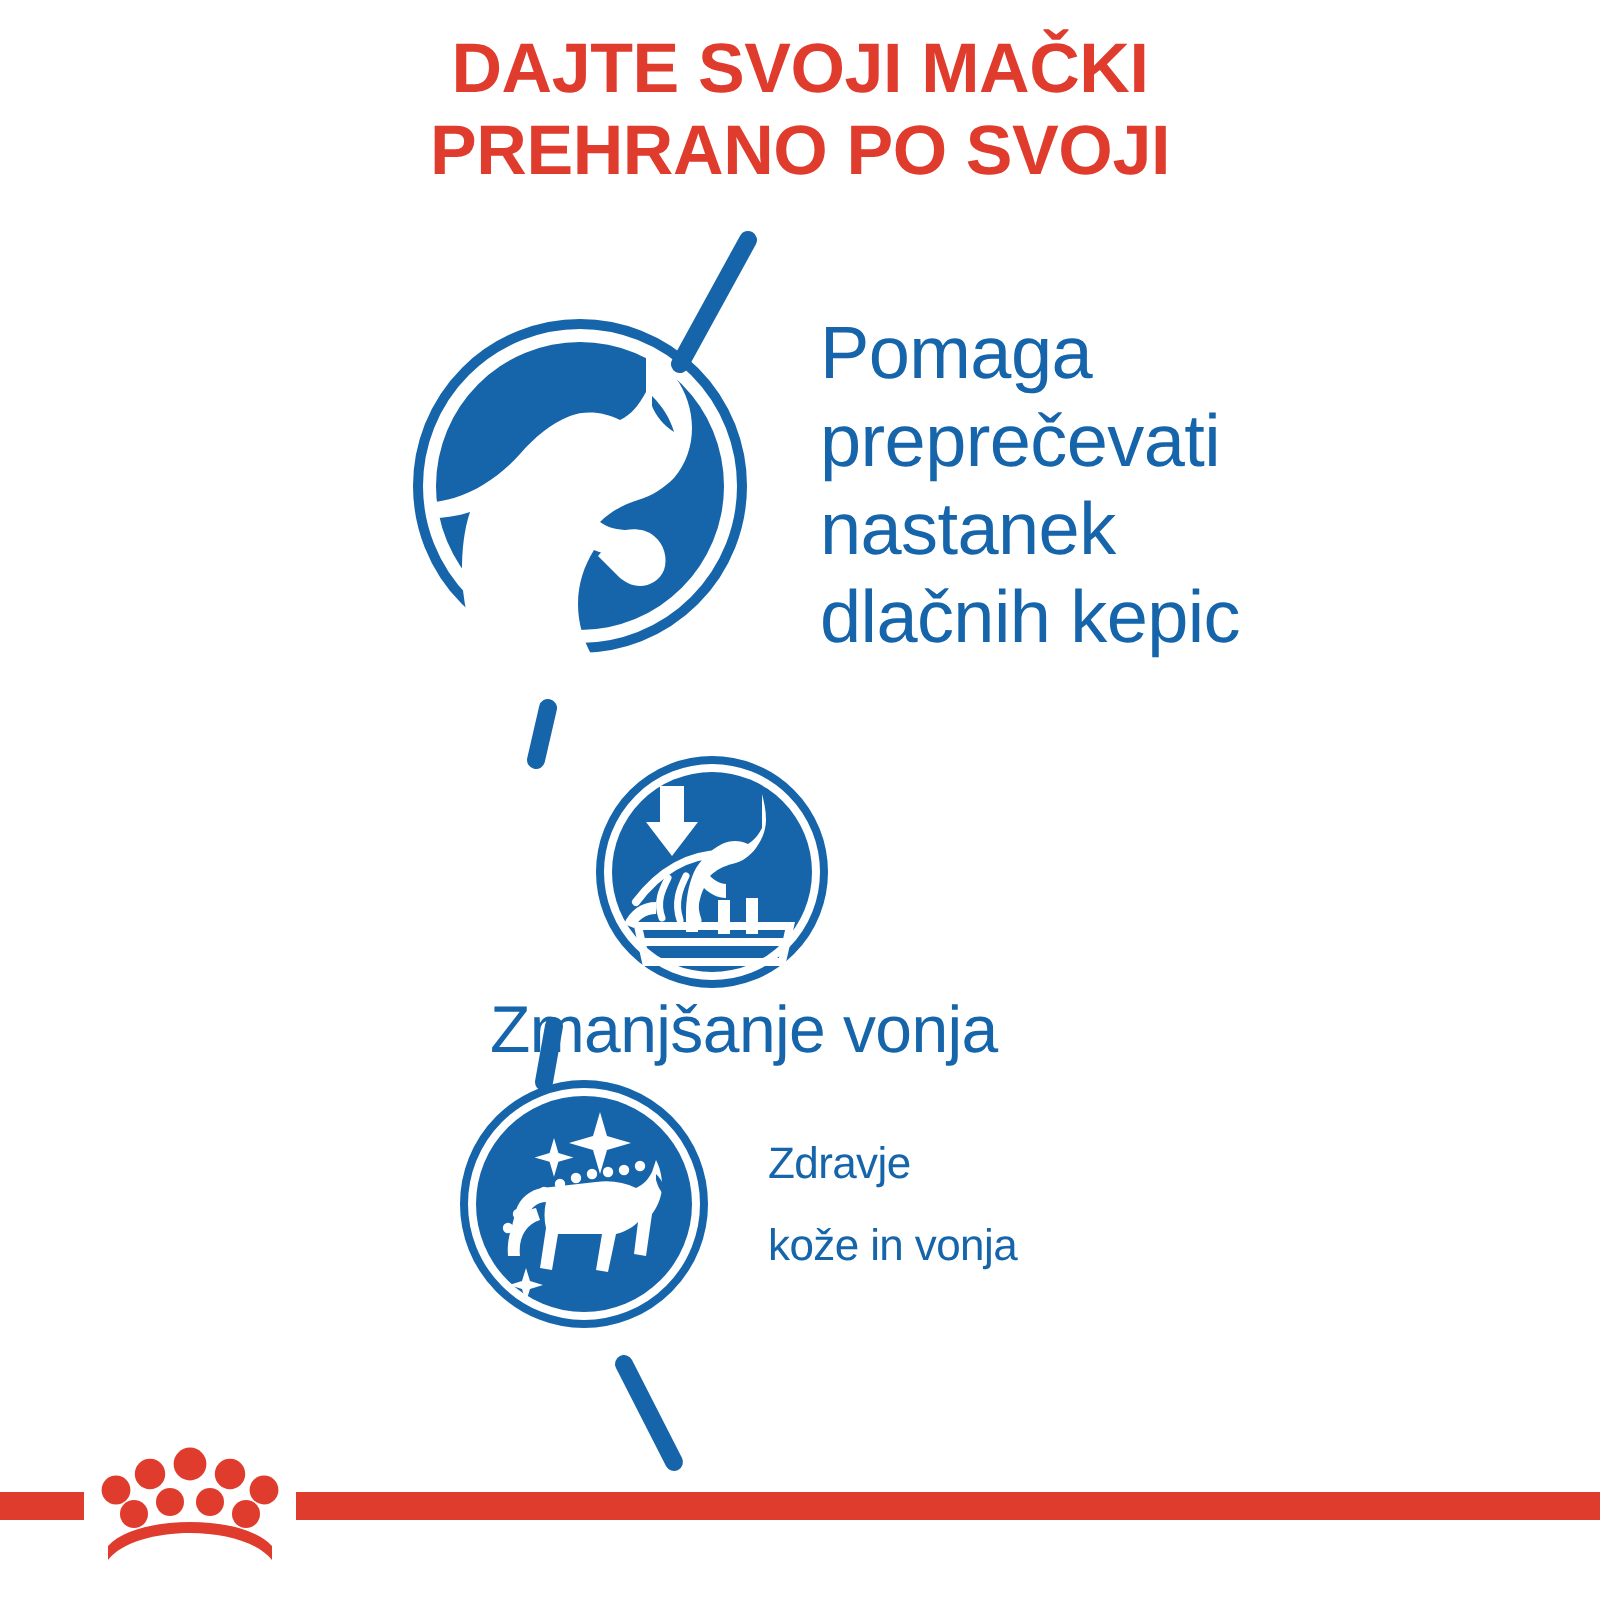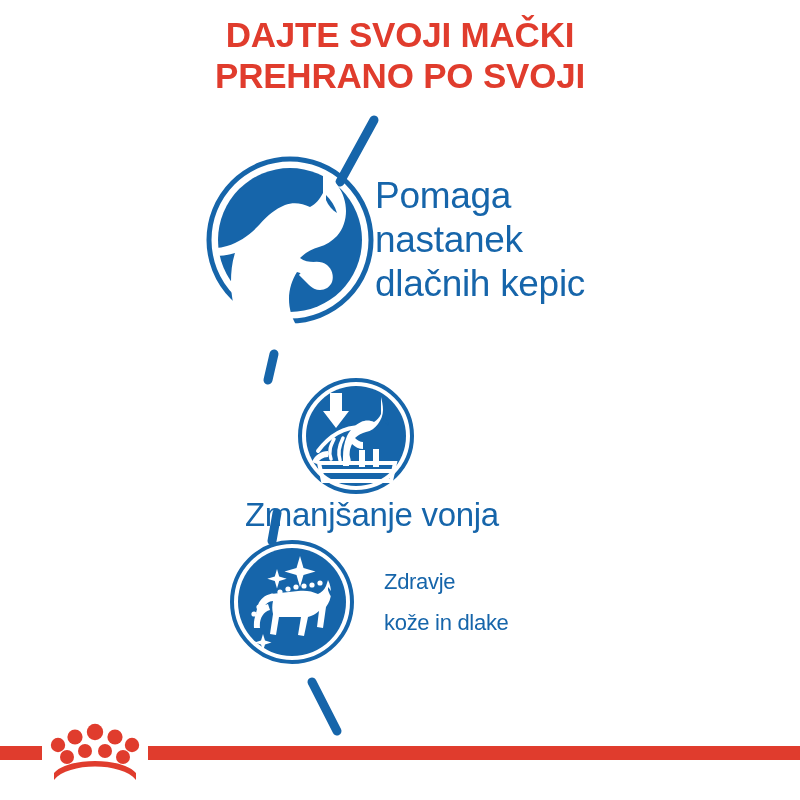--- a/index.html
+++ b/index.html
@@ -58,20 +58,21 @@
     font-weight: normal;
     letter-spacing: -0.3px;
   }
   .benefit-text .bt-line {
     display: block;
     white-space: nowrap;
   }
 
   #benefit-0 { top: 155px; left: 205px; }
   #benefit-0 .benefit-text {
+    margin-left: 35px;
     font-size: 37px;
     line-height: 44px;
   }
 
   #benefit-1 { top: 377px; left: 213px; flex-direction: column; }
   #benefit-1 .benefit-text {
     margin-left: 32px;
     font-size: 33px;
     line-height: 40px;
   }
@@ -163,20 +164,21 @@
         <circle cx="55" cy="105" r="9" fill="#ffffff"></circle>
       </g>
 
       <g fill="#ffffff" stroke="none">
         <path d="M41 150 l-10 -6 l16 -6 l2 10 z"></path>
       </g>
       <line x1="58" y1="128" x2="38" y2="147" stroke="#ffffff" stroke-width="4" stroke-linecap="round"></line>
     </svg>
     <div class="benefit-text">
       <span class="bt-line">Pomaga</span>
+      <span class="bt-line">preprečevati</span>
       <span class="bt-line">nastanek</span>
       <span class="bt-line">dlačnih kepic</span>
     </div>
   </div>
 
   <div class="benefit" id="benefit-1">
     <svg class="benefit-icon" width="118" height="118" viewBox="0 0 118 118">
       <circle cx="59" cy="59" r="56" fill="none" stroke="#1665aa" stroke-width="4"></circle>
       <circle cx="59" cy="59" r="50" fill="#1665aa"></circle>
       <g fill="#ffffff">
@@ -241,21 +243,21 @@
       </g>
 
       <g fill="#ffffff">
         <path d="M72 18 l3.5 12 l12 3.5 l-12 3.5 l-3.5 12 l-3.5 -12 l-12 -3.5 l12 -3.5 z"></path>
         <path d="M49 31 l2.2 7.5 l7.5 2.2 l-7.5 2.2 l-2.2 7.5 l-2.2 -7.5 l-7.5 -2.2 l7.5 -2.2 z"></path>
         <path d="M35 96 l2 6.5 l6.5 2 l-6.5 2 l-2 6.5 l-2 -6.5 l-6.5 -2 l6.5 -2 z"></path>
       </g>
     </svg>
     <div class="benefit-text">
       <span class="bt-line">Zdravje</span>
-      <span class="bt-line">kože in dlake</span>
+      <span class="bt-line">kože in vonja</span>
     </div>
   </div>
 
   <div class="bottom-bar"></div>
   <div class="logo-mask"></div>
   <svg class="crown" viewBox="0 0 106 82">
     <g fill="#e03c2d">
 
       <circle cx="53" cy="20" r="8.2"></circle>
       <circle cx="33" cy="25" r="7.6"></circle>

